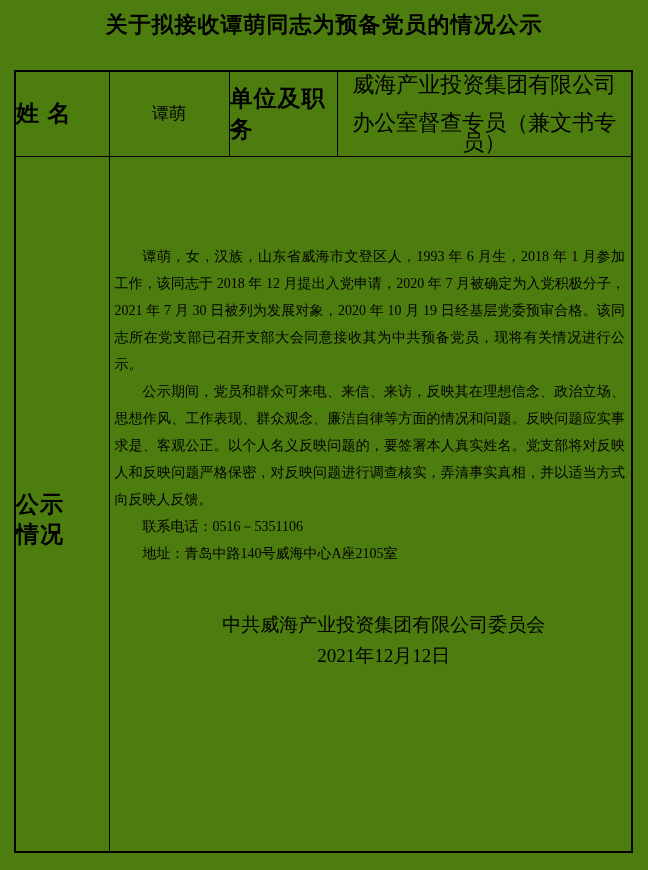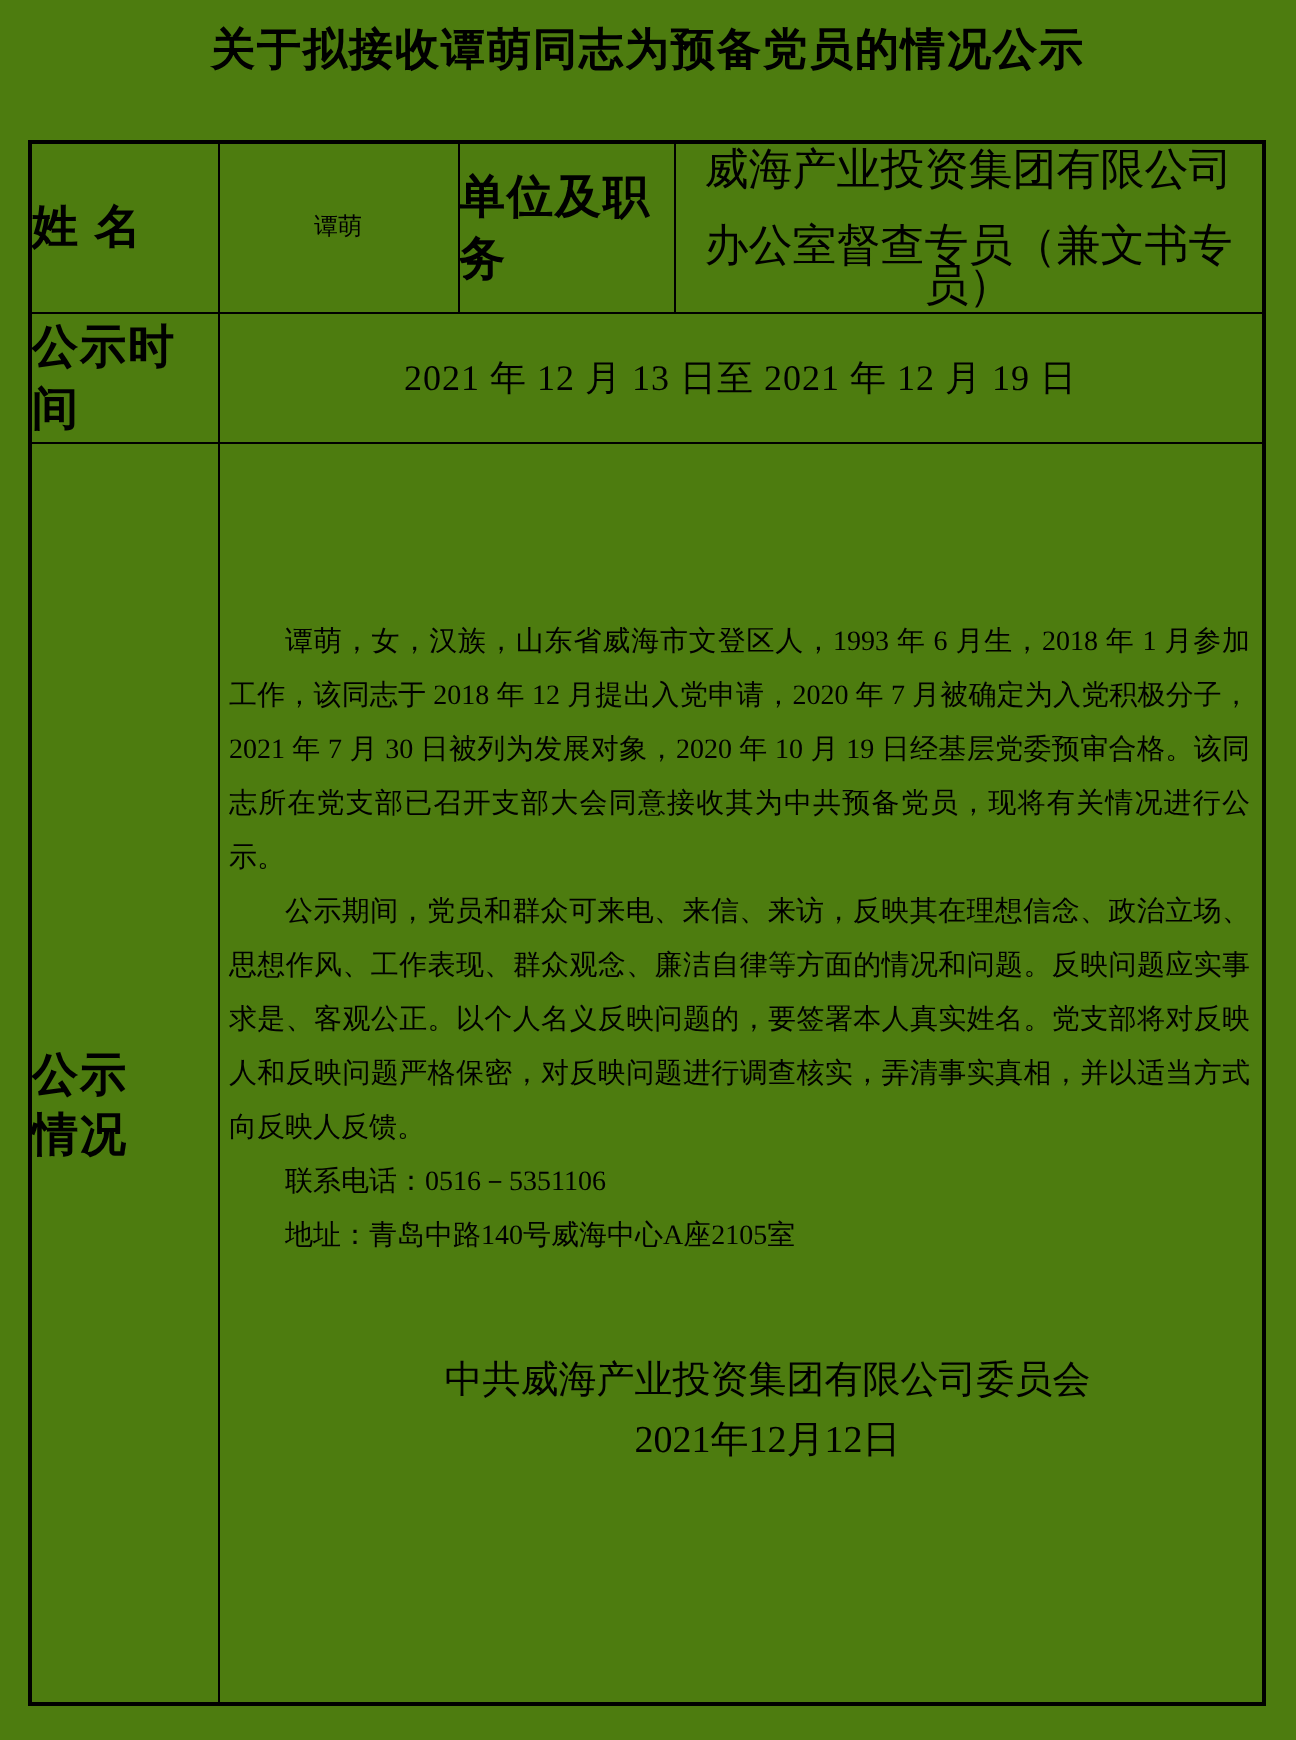--- a/index.html
+++ b/index.html
@@ -49,21 +49,21 @@
     font-family: "Liberation Sans", "DejaVu Sans", sans-serif;
     font-weight: bold;
     font-size: 23px;
     text-align: left;
     letter-spacing: 1px;
   }
   .row-head  { height: 85px; }
   .row-time  { height: 65px; }
   .name-value {
     text-align: center;
-    font-size: 12px;
+    font-size: 17px;
   }
   .unit-cell {
     text-align: center;
     font-size: 22px;
   }
   .unit-cell .line { line-height: 20px; }
   .unit-cell .line + .line { margin-top: 18px; }
   .time-value {
     text-align: center;
     font-size: 18px;
@@ -114,24 +114,20 @@
     <tbody>
         <tr class="row-head">
       <td class="cell-label">姓 名</td>
       <td class="name-value">谭萌</td>
       <td class="cell-label">单位及职务</td>
       <td class="unit-cell">
         <div class="line">威海产业投资集团有限公司</div>
         <div class="line">办公室督查专员（兼文书专员）</div>
       </td>
     </tr>
-    <tr class="row-time">
-      <td class="cell-label">公示时间</td>
-      <td class="time-value" colspan="3">2021 年 12 月 13 日至 2021 年 12 月 19 日</td>
-    </tr>
     <tr>
       <td class="cell-label detail-label-cell">
         <div class="line">公示</div>
         <div class="line">情况</div>
       </td>
       <td class="detail-cell" colspan="3">
         <p>谭萌，女，汉族，山东省威海市文登区人，1993 年 6 月生，2018 年 1 月参加工作，该同志于 2018 年 12 月提出入党申请，2020 年 7 月被确定为入党积极分子，2021 年 7 月 30 日被列为发展对象，2020 年 10 月 19 日经基层党委预审合格。该同志所在党支部已召开支部大会同意接收其为中共预备党员，现将有关情况进行公示。</p>
         <p>公示期间，党员和群众可来电、来信、来访，反映其在理想信念、政治立场、思想作风、工作表现、群众观念、廉洁自律等方面的情况和问题。反映问题应实事求是、客观公正。以个人名义反映问题的，要签署本人真实姓名。党支部将对反映人和反映问题严格保密，对反映问题进行调查核实，弄清事实真相，并以适当方式向反映人反馈。</p>
         <p class="contact-line">联系电话：0516－5351106</p>
         <p class="contact-line">地址：青岛中路140号威海中心A座2105室</p>

